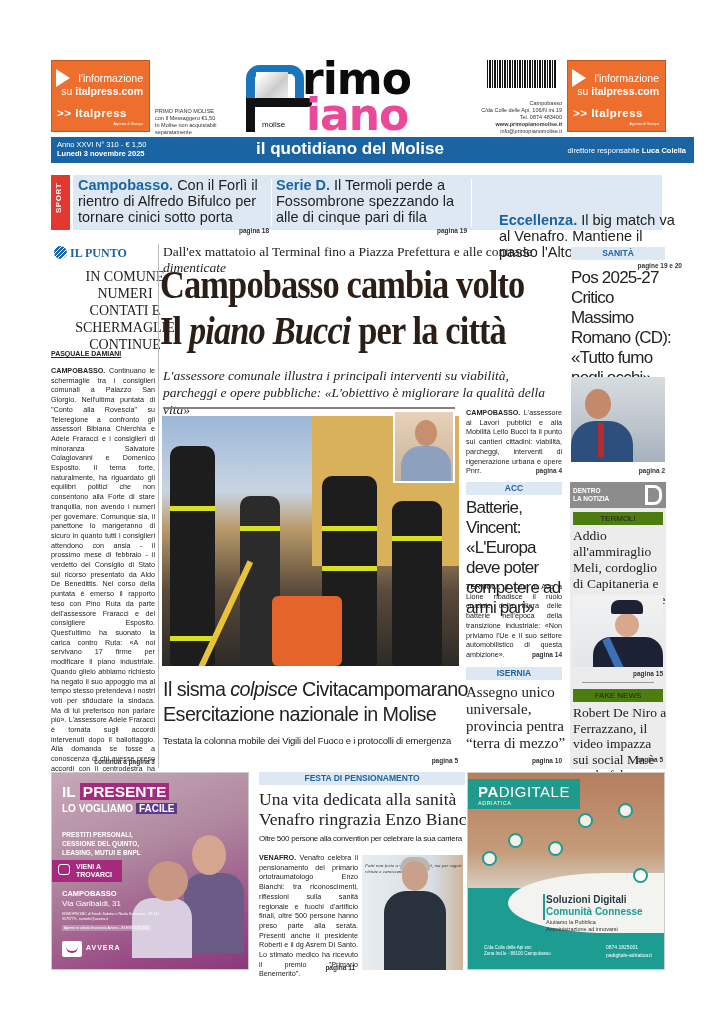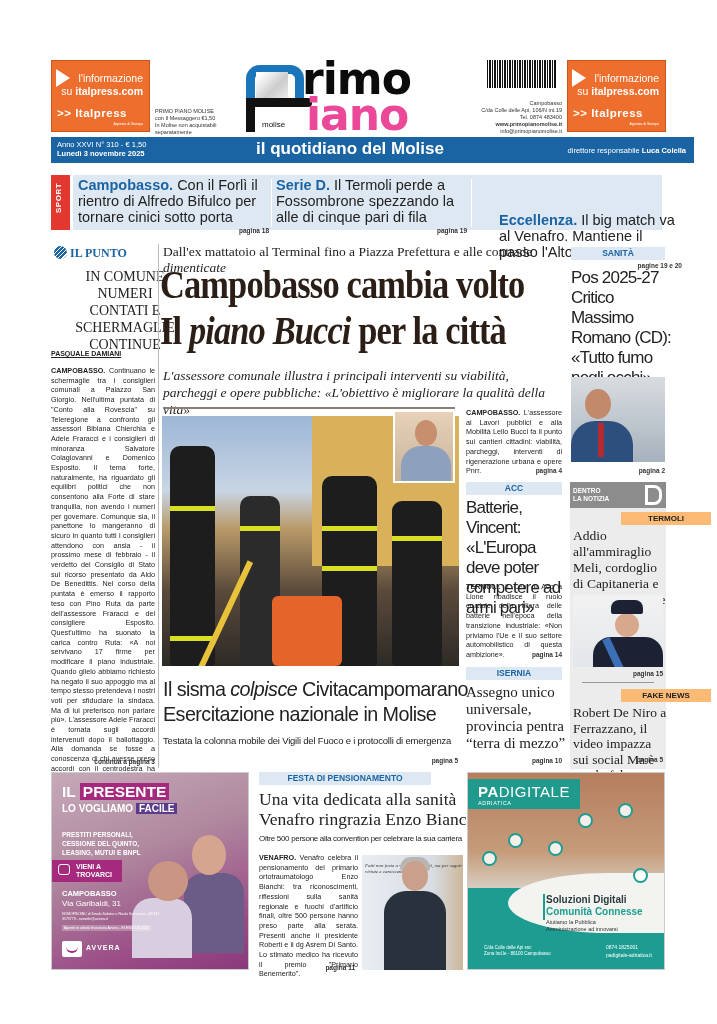--- a/index.html
+++ b/index.html
@@ -65,21 +65,21 @@
   .inset .head { position: absolute; left: 20px; top: 8px; width: 22px; height: 26px; border-radius: 50%; background: #c78f6e; }
   .inset .suit { position: absolute; left: 6px; top: 34px; width: 50px; height: 35px; border-radius: 20px 20px 0 0; background: #8da0bd; }
 
   .right-col-text { left: 466px; top: 408px; width: 96px; }
 
   .caption-h { left: 163px; top: 676px; width: 300px; font-size: 21px; line-height: 25px; color: #222; letter-spacing: -0.6px; transform: scaleX(0.94); transform-origin: left top; white-space: nowrap; }
   .caption-h i { font-style: italic; }
   .caption-sub { left: 163px; top: 735px; font-size: 9.5px; color: #222; white-space: nowrap; letter-spacing: -0.2px; }
 
   .section-label { background: #dde8f2; color: #1b64a4; font-weight: bold; font-size: 8.5px; text-align: center; height: 13px; line-height: 13px; }
-  .yellow-label { background: #fdba74; color: #222; font-weight: bold; font-size: 8px; text-align: center; height: 13px; line-height: 13px; margin-left: 48px; }
+  .yellow-label { background: #4d7c0f; color: #222; font-weight: normal; font-size: 8px; text-align: center; height: 13px; line-height: 13px; }
 
   .sans-h { font-size: 17px; line-height: 20px; color: #222; letter-spacing: -0.8px; }
   .serif-h { font-family: "Liberation Serif", serif; font-size: 15px; line-height: 17px; color: #222; }
 
   
   .sanita-photo { left: 571px; top: 377px; width: 94px; height: 85px; background: linear-gradient(#d8dce0, #a7b2bd); overflow: hidden; }
   .sanita-photo .p { position: absolute; left: 14px; top: 12px; width: 26px; height: 30px; border-radius: 50%; background: #c28a6a; }
   .sanita-photo .b { position: absolute; left: 0; top: 44px; width: 62px; height: 50px; background: #2d4f7e; border-radius: 24px 24px 0 0; }
   .sanita-photo .t { position: absolute; left: 27px; top: 46px; width: 6px; height: 34px; background: #b22b33; }
 
@@ -308,21 +308,21 @@
   <div class="serv" style="width:85px;">PRESTITI PERSONALI, CESSIONE DEL QUINTO, LEASING, MUTUI E BNPL</div>
   <div class="vieni"><div class="bub"></div><span>VIENI A TROVARCI</span></div>
   <div class="city">CAMPOBASSO</div>
   <div class="via">Via Garibaldi, 31</div>
   <div class="fine">NOMOFIN SNC di Smolo Sabrina e Nicola Schiavone +39 331 3573779 - nomofin@avvera.it</div>
   <div class="agent">Agente in attività finanziaria Avvera - ELENCO A12135</div>
   <div class="logo-box"></div>
   <div class="brand">AVVERA</div>
 </div>
 
-<div class="abs section-label" style="left:259px;top:772px;width:172px;">FESTA DI PENSIONAMENTO</div>
+<div class="abs section-label" style="left:259px;top:772px;width:206px;">FESTA DI PENSIONAMENTO</div>
 <div class="abs serif-h" style="left:259px;top:789px;width:210px;font-size:17.5px;line-height:20px;white-space:nowrap;">
   <div>Una vita dedicata alla sanità</div>
   <div>Venafro ringrazia Enzo Bianchi</div>
 </div>
 <div class="abs" style="left:259px;top:834px;font-size:8px;white-space:nowrap;letter-spacing:-0.3px;">Oltre 500 persone alla convention per celebrare la sua carriera</div>
 <div class="abs body-text" style="left:259px;top:853px;width:99px;"><b>VENAFRO.</b> <span>Venafro celebra il pensionamento del primario ortotraumatologo Enzo Bianchi: tra riconoscimenti, riflessioni sulla sanità regionale e fuochi d'artificio finali, oltre 500 persone hanno preso parte alla serata. Presenti anche il presidente Roberti e il dg Asrem Di Santo. Lo stimato medico ha ricevuto il premio "Primario Benemerito".</span></div>
 <div class="abs bianchi-photo">
   <div class="txt">Fatti non foste a viver come bruti, ma per seguir virtute e canoscenza...</div>
   <div class="s"></div>
     <div class="hair"></div>

